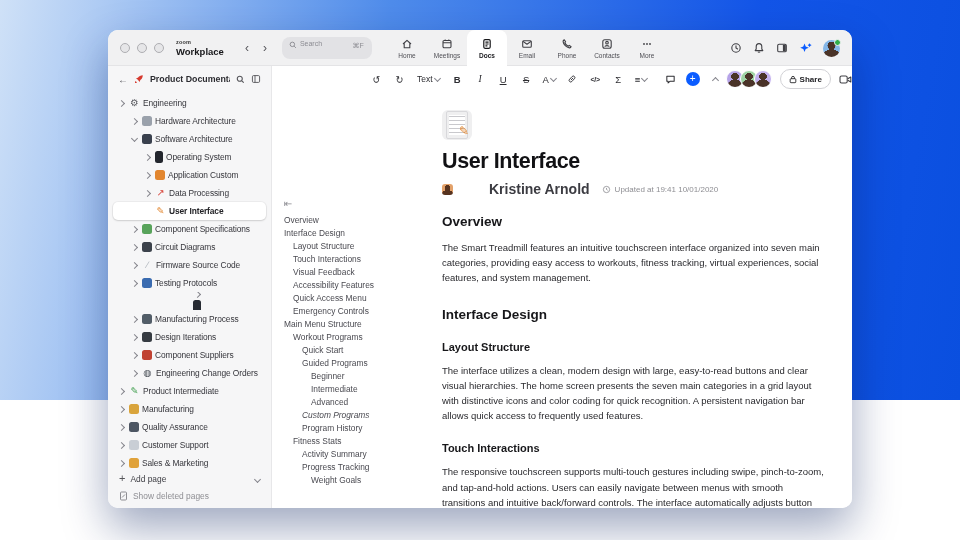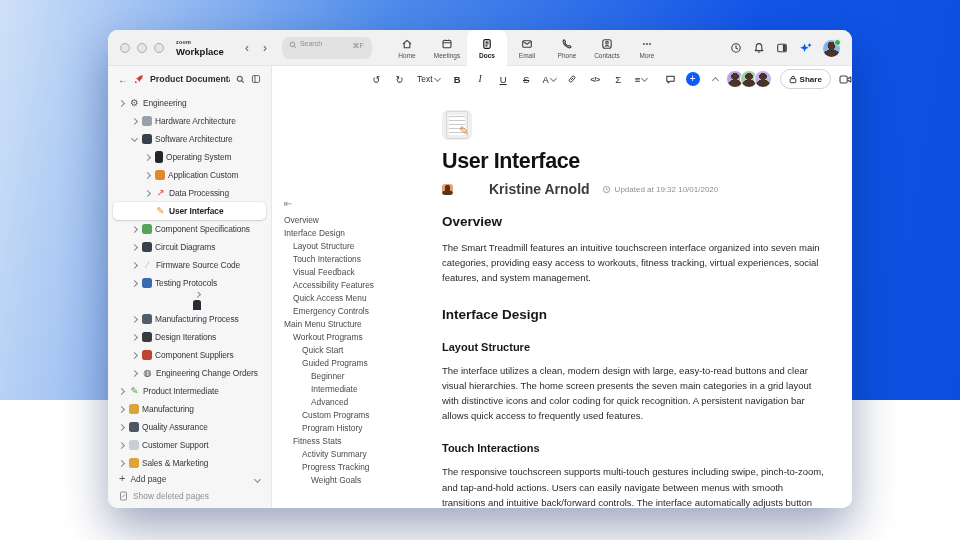--- a/index.html
+++ b/index.html
@@ -490,21 +490,21 @@
                 <div class="orow" style="padding-left: 9px;">Accessibility Features</div>
                 <div class="orow" style="padding-left: 9px;">Quick Access Menu</div>
                 <div class="orow" style="padding-left: 9px;">Emergency Controls</div>
                 <div class="orow" style="padding-left: 0px;">Main Menu Structure</div>
                 <div class="orow" style="padding-left: 9px;">Workout Programs</div>
                 <div class="orow" style="padding-left: 18px;">Quick Start</div>
                 <div class="orow" style="padding-left: 18px;">Guided Programs</div>
                 <div class="orow" style="padding-left: 27px;">Beginner</div>
                 <div class="orow" style="padding-left: 27px;">Intermediate</div>
                 <div class="orow" style="padding-left: 27px;">Advanced</div>
-                <div class="orow" style="padding-left: 18px;">Custom Programs</div>
+                <div class="orow" style="padding-left: 18px; font-style: italic;">Custom Programs</div>
                 <div class="orow" style="padding-left: 18px;">Program History</div>
                 <div class="orow" style="padding-left: 9px;">Fitness Stats</div>
                 <div class="orow" style="padding-left: 18px;">Activity Summary</div>
                 <div class="orow" style="padding-left: 18px;">Progress Tracking</div>
                 <div class="orow" style="padding-left: 27px;">Weight Goals</div>
               </div>
           </div>
           <div class="doc">
             <div class="doc-icon">
               <span class="paper"></span>
@@ -513,21 +513,21 @@
             <h1 class="doc-title">User Interface</h1>
             <div class="byline">
               <span class="bavatar"></span>
               <span class="bname">Kristine Arnold</span>
               <span>
                 <svg width="9" height="9" viewBox="0 0 12 12" fill="none" stroke="#8e8e93" stroke-width="1.1">
                     <circle cx="6" cy="6" r="4.2"></circle>
                     <path d="M6 3.9 V6 L7.6 7"></path>
                   </svg>
               </span>
-              <span class="bupd">Updated at 19:32 10/01/2020</span>
+              <span class="bupd">Updated at 19:41 10/01/2020</span>
             </div>
             <div class="doc-sections" id="doc-sections">
                 <h2 class="doc-h2">Overview</h2>
                 <p class="doc-p">The Smart Treadmill features an intuitive touchscreen interface organized into seven main categories, providing easy access to workouts, fitness tracking, virtual experiences, social features, and system management.</p>
                 <h2 class="doc-h2">Interface Design</h2>
                 <h3 class="doc-h3">Layout Structure</h3>
                 <p class="doc-p">The interface utilizes a clean, modern design with large, easy-to-read buttons and clear visual hierarchies. The home screen presents the seven main categories in a grid layout with distinctive icons and color coding for quick recognition. A persistent navigation bar allows quick access to frequently used features.</p>
                 <h3 class="doc-h3">Touch Interactions</h3>
                 <p class="doc-p">The responsive touchscreen supports multi-touch gestures including swipe, pinch-to-zoom, and tap-and-hold actions. Users can easily navigate between menus with smooth transitions and intuitive back/forward controls. The interface automatically adjusts button sizes and spacing based on user interaction patterns.</p>
               </div>

